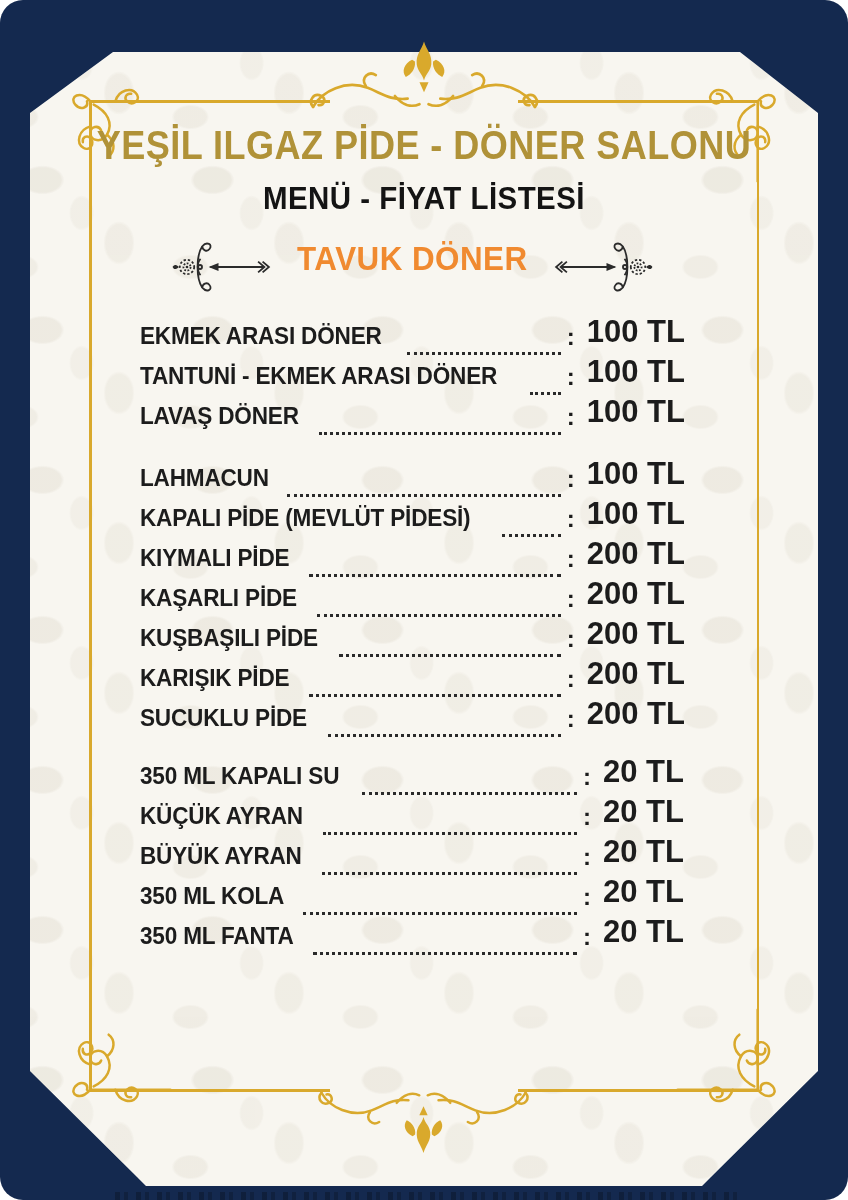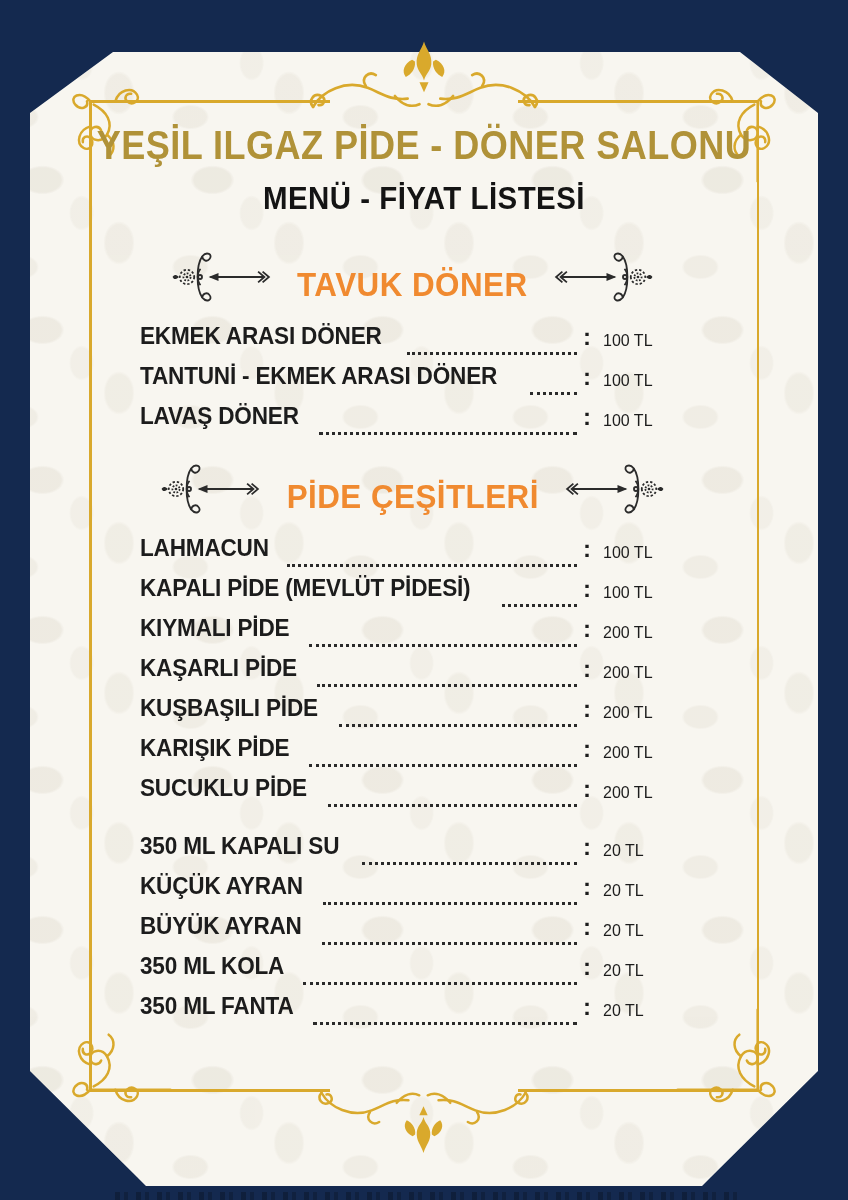--- a/index.html
+++ b/index.html
@@ -2,20 +2,21 @@
 <html><head>
 <meta charset="utf-8">
 <style>
   html,body{margin:0;padding:0;}
   .stage{
     position:relative;
     width:848px;height:1200px;
     background:var(--navy,#14294F);
     overflow:hidden;
     font-family:"Liberation Sans","DejaVu Sans",sans-serif;
+    border-radius:23px;
   }
   
   .paper{
     position:absolute;inset:0;
     background:var(--paper,#F8F6F0);
     clip-path:polygon(
       113px 52px, 740px 52px, 818px 113px, 818px 1071px,
       711px 1177px, 702px 1186px, 146px 1186px, 137px 1177px,
       30px 1071px, 30px 113px);
   }
@@ -55,21 +56,21 @@
   .subtitle{
     position:absolute; left:0; top:181px; width:100%;
     text-align:center; font-size:31px; font-weight:800;
     color:#141414; transform:scaleX(.95); letter-spacing:.5px;
   }
   
   .menu{position:absolute; left:140px; top:240px; width:545px;}
   .menu-section + .menu-section{margin-top:22px;}
   .menu-section:nth-child(3){margin-top:18px;}
   .section-header{
-    height:64px; display:flex; align-items:flex-end; justify-content:center; gap:16px;
+    height:64px; display:flex; align-items:flex-start; justify-content:center; gap:16px;
   }
   .section-title{
     margin:0; font-size:33px; font-weight:800; white-space:nowrap;
     color:var(--orange,#F08A30); transform:scaleX(.95); letter-spacing:.5px;
   }
   .divider{width:104px;height:54px;flex:0 0 auto;}
   .divider.right{transform:scaleX(-1);}
   .rows{margin-top:6px;}
   .menu-row{height:40px; display:flex; align-items:flex-end;}
   .item-name{
@@ -77,21 +78,21 @@
     white-space:nowrap; transform:scaleX(.94); transform-origin:left center;
     letter-spacing:-.2px; flex:0 0 auto; display:inline-block;
   }
   .leader{
     flex:1 1 auto; height:0; margin:0 6px 0 10px;
     border-bottom:3.5px dotted #2a2a2a; transform:translateY(5px);
     min-width:18px;
   }
   .colon{font-size:24px; font-weight:800; color:var(--ink,#1C1C1C); transform:translateY(1px);}
   .item-price{
-    flex:0 0 82px; padding-left:12px; font-size:16px; font-weight:400;
+    flex:0 0 82px; padding-left:12px; font-size:31px; font-weight:700;
     color:var(--ink,#1C1C1C); white-space:nowrap;
   }
   
   .cutoff-strip{
     position:absolute; left:115px; top:1192px; width:626px; height:8px;
     background:repeating-linear-gradient(90deg,
       rgba(0,0,0,.55) 0 5px, transparent 5px 9px,
       rgba(0,0,0,.45) 9px 13px, transparent 13px 21px);
     opacity:.45;
   }
@@ -218,29 +219,20 @@
   <div class="menu-row">
     <span class="item-name">LAVAŞ DÖNER</span>
     <span class="leader"></span>
     <span class="colon">:</span>
     <span class="item-price">100 TL</span>
   </div>
 </div>
   </section>
 
   <section class="menu-section">
-    <div class="section-header">
-      <svg class="divider left">
-            <use href="#orn-divider"></use>
-          </svg>
-      <h2 class="section-title">PİDE ÇEŞİTLERİ</h2>
-      <svg class="divider right">
-            <use href="#orn-divider"></use>
-          </svg>
-    </div>
     <div class="rows">
   <div class="menu-row">
     <span class="item-name">LAHMACUN</span>
     <span class="leader"></span>
     <span class="colon">:</span>
     <span class="item-price">100 TL</span>
   </div>
 
   <div class="menu-row">
     <span class="item-name">KAPALI PİDE (MEVLÜT PİDESİ)</span>

